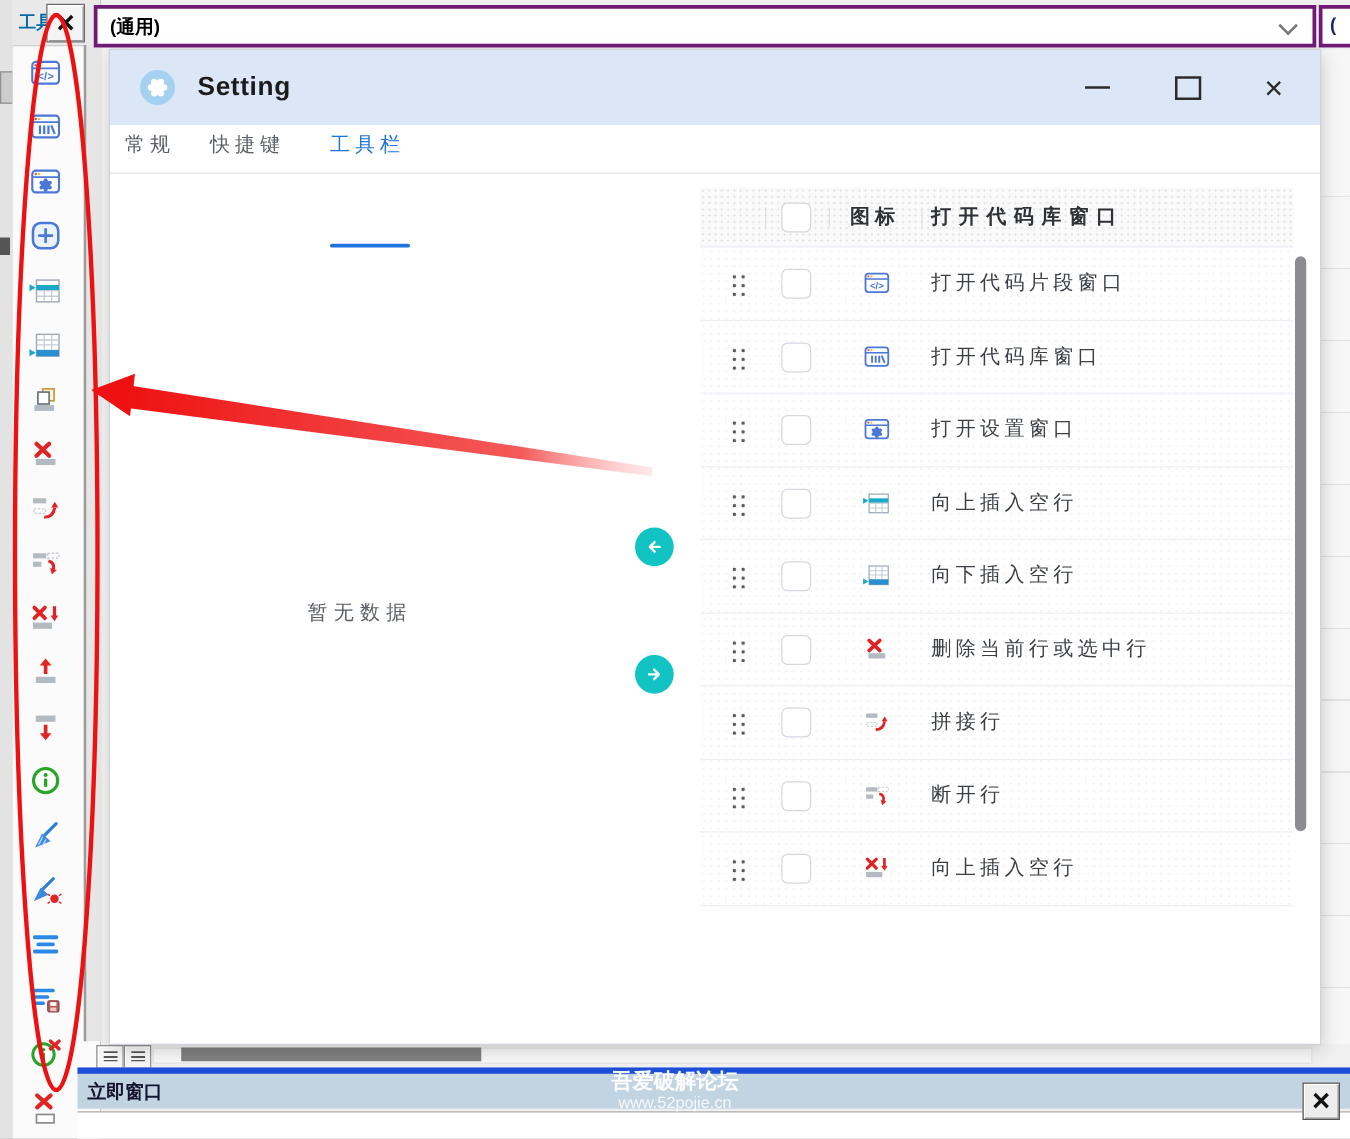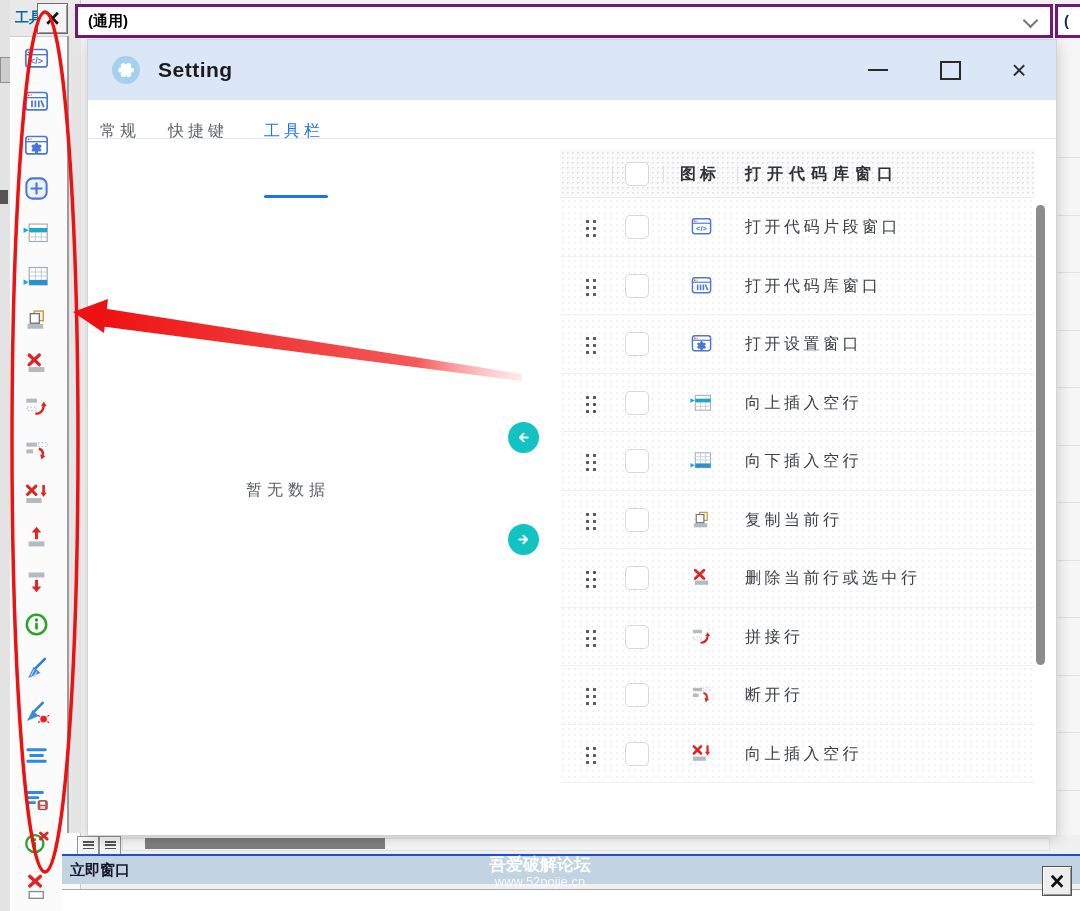--- a/index.html
+++ b/index.html
@@ -32,21 +32,21 @@
   
   .backdrop-right{position:absolute;left:1056px;top:40px;width:24px;height:795px;background:#f6f6f6;}
   .backdrop-right::before{content:'';position:absolute;left:0;right:0;top:117px;bottom:0;
       background:repeating-linear-gradient(to bottom,#e2e2e2 0 1px,transparent 1px 57.5px);}
 
   
   .htrack{position:absolute;left:122px;top:838px;width:926px;height:11px;background:#f7f7f7;border:1px solid #e2e2e2;}
   .hbtn{position:absolute;top:836px;width:20px;height:17px;background:#f6f6f6;border:1px solid #8f8f8f;box-shadow:inset 1px 1px 0 #fff;cursor:pointer;}
   .hbtn .lines{margin:4px auto 0;width:11px;height:8px;background:repeating-linear-gradient(to bottom,#555 0 1.6px,transparent 1.6px 3.4px);}
   .hthumb{position:absolute;left:145px;top:838px;width:240px;height:11px;background:#7f7f7f;cursor:grab;}
-  .imm-bar{position:absolute;left:62px;top:854px;width:1018px;height:28px;background:#c2d3e1;border-top:2px solid #1d4ed8;z-index:4;}
+  .imm-bar{position:absolute;left:62px;top:854px;width:1018px;height:28px;background:#c2d3e1;border-top:5px solid #1d4ed8;z-index:4;}
   .imm-title{position:absolute;left:8px;top:5px;font-size:15px;font-weight:bold;color:#14142e;}
   .watermark{position:absolute;left:300px;top:855px;width:480px;text-align:center;z-index:5;pointer-events:none;color:rgba(255,255,255,.95);}
   .wm1{font-size:17px;font-weight:bold;line-height:19px;}
   .wm2{font-size:13px;line-height:15px;color:rgba(255,255,255,.85);}
   .bottom-close{position:absolute;left:1042px;top:866px;width:30px;height:30px;background:#ededed;border:1px solid #555;
             box-shadow:inset 1px 1px 0 #fff,inset -1px -1px 0 #999;font-size:25px;font-weight:bold;color:#111;
             line-height:27px;text-align:center;padding:0;z-index:6;cursor:pointer;font-family:inherit;}
   .bottom-white{position:absolute;left:62px;top:889px;width:1018px;height:22px;background:#fff;border-top:1px solid #a9a9a9;z-index:4;}
 
   
@@ -54,21 +54,21 @@
           box-shadow:0 0 0 1px #cfd4da,2px 4px 14px rgba(0,0,0,.18);}
   .dlg-title{position:absolute;top:0;left:0;right:0;height:60px;background:#dbe7f6;}
   .gear{position:absolute;left:24px;top:16px;width:28px;height:28px;border-radius:50%;background:#a5d1f0;}
   .dlg-title-text{position:absolute;left:70px;top:0;line-height:60px;font-size:21px;font-weight:600;color:#1b1b1b;letter-spacing:.5px;}
   .wb{position:absolute;top:0;width:30px;height:60px;display:flex;align-items:center;justify-content:center;cursor:pointer;}
   #wb-min{left:775px;}  #wb-max{left:847px;}  #wb-close{left:916px;font-size:26px;color:#2b2b2b;line-height:60px;}
   .min-shape{width:20px;border-top:2px solid #2b2b2b;}
   .max-shape{width:17px;height:15px;border:2px solid #2b2b2b;}
 
   .tabbar{position:absolute;left:0;top:60px;width:968px;height:38px;border-bottom:1px solid #e4e7ed;}
-  .tab{position:absolute;top:0;height:38px;line-height:34px;font-size:16px;letter-spacing:4px;color:#5c6066;cursor:pointer;white-space:nowrap;margin-top:14px;}
+  .tab{position:absolute;top:0;height:38px;line-height:34px;font-size:16px;letter-spacing:4px;color:#5c6066;cursor:pointer;white-space:nowrap;}
   #tab-0{left:12px;} #tab-1{left:80px;} #tab-2{left:176px;color:#1f74e0;}
   .tab-underline{position:absolute;left:176px;top:95px;width:64px;height:3px;background:#1f74e0;border-radius:2px;}
 
   .empty-text{position:absolute;left:110px;top:440px;width:180px;text-align:center;font-size:16px;letter-spacing:5px;color:#5c6066;}
 
   .transfer{position:absolute;left:420px;width:31px;height:31px;border-radius:50%;background:#11c3c3;border:none;padding:0;
             display:flex;align-items:center;justify-content:center;cursor:pointer;}
   #transfer-left{top:382px;} #transfer-right{top:484px;}
 
   .cmd-table{position:absolute;left:472px;top:110px;width:475px;
@@ -371,30 +371,20 @@
                 <rect x="5.5" y="4" width="16" height="15.5" fill="#fff" stroke="#9aa7b4" stroke-width="1"></rect>
                 <rect x="5.5" y="15" width="16" height="4.5" fill="#2a8fd0"></rect>
                 <path d="M5.5 8h16 M5.5 11.5h16 M11 4v11 M16.3 4v11" stroke="#c3ccd4" stroke-width="0.9"></path>
               </svg></span>
             <span class="row-label">向下插入空行</span>
           </div>
           <div class="cmd-row">
             <span class="drag-handle"></span>
             <span class="checkbox row-check"></span>
             <span class="row-icon"><svg viewBox="0 0 24 24" width="100%" height="100%">
-                <rect x="4" y="16" width="14" height="4.2" fill="#b3bac2"></rect>
-                <rect x="10" y="4.5" width="8" height="8.5" fill="#fdf4d8" stroke="#c39a3a" stroke-width="1.2"></rect>
-                <rect x="6.5" y="6.8" width="8" height="8.5" fill="#fff" stroke="#6b7280" stroke-width="1.2"></rect>
-              </svg></span>
-            <span class="row-label">复制当前行</span>
-          </div>
-          <div class="cmd-row">
-            <span class="drag-handle"></span>
-            <span class="checkbox row-check"></span>
-            <span class="row-icon"><svg viewBox="0 0 24 24" width="100%" height="100%">
                 <rect x="5" y="15.2" width="14" height="4.4" fill="#b3bac2"></rect>
                 <path d="M5.5 4.5 L14.5 13 M14.5 4.5 L5.5 13" stroke="#e02424" stroke-width="3" stroke-linecap="round"></path>
               </svg></span>
             <span class="row-label">删除当前行或选中行</span>
           </div>
           <div class="cmd-row">
             <span class="drag-handle"></span>
             <span class="checkbox row-check"></span>
             <span class="row-icon"><svg viewBox="0 0 24 24" width="100%" height="100%">
                 <rect x="3" y="5" width="9.5" height="3.6" fill="#b3bac2"></rect>

